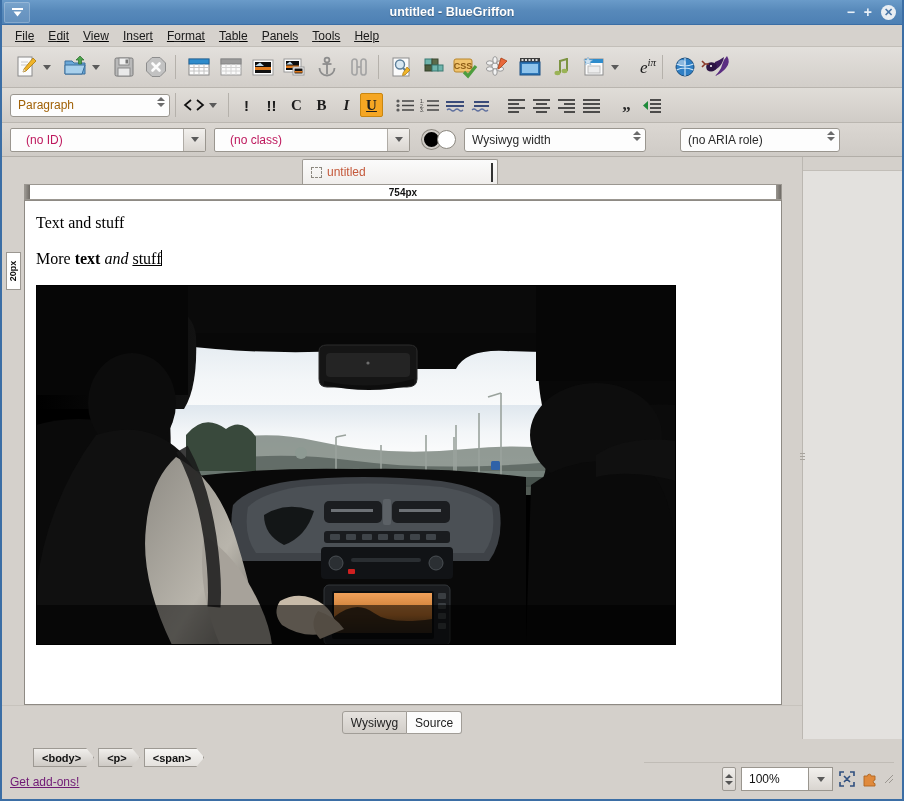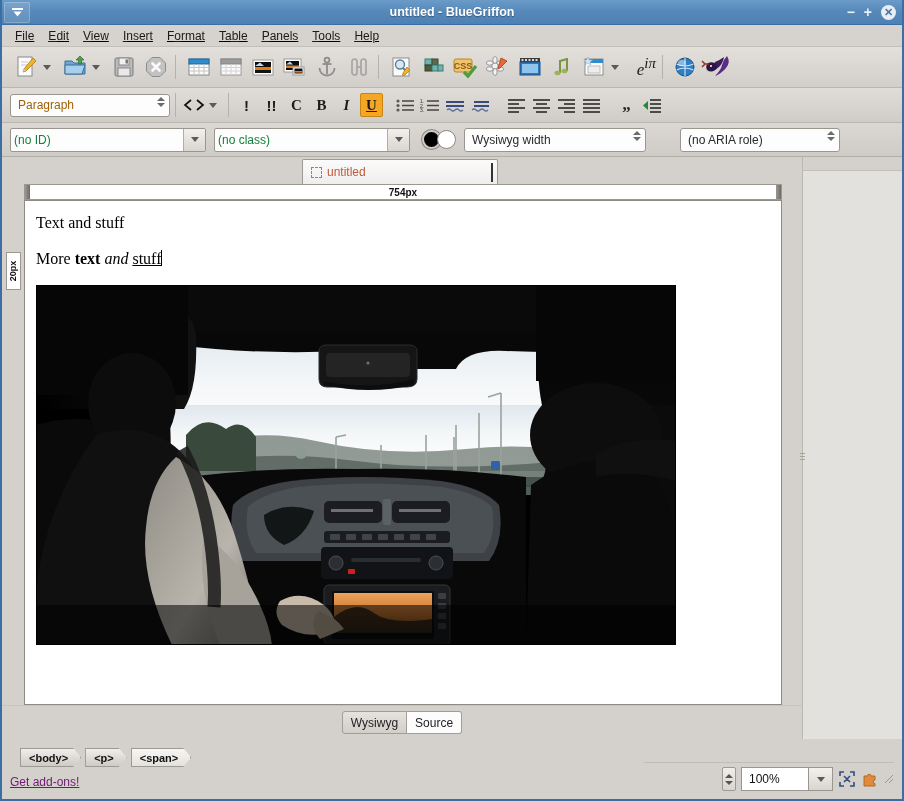--- a/index.html
+++ b/index.html
@@ -153,21 +153,21 @@
   }
   .field-combo {
     height: 24px;
     background: #fdfdfd;
     border: 1px solid #9a968f;
     border-radius: 2px;
     display: flex; align-items: stretch;
   }
   .field-combo .val {
     flex: 1; display: flex; align-items: center;
-    padding-left: 3px; font-size: 12px; color: #15803d;
+    padding-left: 15px; font-size: 12px; color: #be185d;
   }
   .field-combo .drop {
     width: 22px;
     background: linear-gradient(to bottom,#f2f0ed,#d9d5d0);
     border-left: 1px solid #b0aca6;
     display: flex; align-items: center; justify-content: center;
   }
   .color-swatches { display:flex; align-items:center; margin-left: 4px; }
   .sw { width: 19px; height: 19px; border-radius: 50%; border: 1px solid #8c8880; }
   .sw.fg { background: #000; border: 2px solid #cfcbc6; box-shadow: 0 0 0 1px #8c8880; }
@@ -312,21 +312,21 @@
   .vtab.inactive { background: linear-gradient(to bottom,#e6e3df,#d2cec9); border-radius: 3px 0 0 3px; }
   .vtab.active { background: #fcfcfc; border-left: none; border-radius: 0 3px 3px 0; }
 
   
   .statusbar {
     height: 60px;
     background: #d4d0cb;
     position: relative;
     flex: 0 0 auto;
   }
-  .crumbs { position: absolute; left: 18px; top: 9px; display: flex; }
+  .crumbs { position: absolute; left: 31px; top: 9px; display: flex; }
   .crumb {
     height: 19px;
     background: linear-gradient(to bottom,#f0eeeb,#cecac5);
     border: 1px solid #9d9993;
     display: flex; align-items: center;
     padding: 0 12px 0 8px;
     font-size: 11px; font-weight: bold;
     font-family: "Liberation Sans", sans-serif;
     color: #111;
     position: relative;
@@ -579,21 +579,21 @@
         <rect x="4" y="5" width="18" height="16" fill="#fcfcfc" stroke="#8d8d8d"></rect>
         <rect x="4" y="5" width="18" height="4" fill="#2f8ccc"></rect>
         <rect x="7" y="12" width="12" height="7" fill="#ededed" stroke="#bdbdbd"></rect>
         <polygon points="5,2 6.4,5 9.5,5 7,7 8,10 5,8.2 2,10 3,7 0.6,5 3.6,5" fill="#cfe3f2" stroke="#8fb4d0" stroke-width="0.6" transform="translate(2,1)"></polygon>
       </svg>
     </div>
     <div class="tb-arrow">
         <span class="caret"></span>
       </div>
     <div class="tb-btn">
-      <span style="font-family:&quot;Liberation Serif&quot;,serif;font-style:italic;font-size:17px;color:#1a1a1a;">e<sup style="font-size:15px">iπ</sup></span>
+      <span style="font-family:&quot;Liberation Serif&quot;,serif;font-style:italic;font-size:17px;color:#1a1a1a;">e<sup style="font-size:11px">iπ</sup></span>
     </div>
 
     <div class="tb-sep"></div>
 
     <div class="tb-btn">
       <svg class="icon-box" width="28" height="26" viewBox="0 0 28 26">
         <circle cx="14" cy="13" r="9" fill="#2f7fc4" stroke="#1b4e7d"></circle>
         <path d="M5.5 10 q8 4 17 0 M5.5 16 q8 -4 17 0 M14 4 v18" fill="none" stroke="#cfe6f7" stroke-width="1.1"></path>
         <ellipse cx="11" cy="9" rx="4" ry="3" fill="#ffffff" opacity="0.45"></ellipse>
       </svg>

